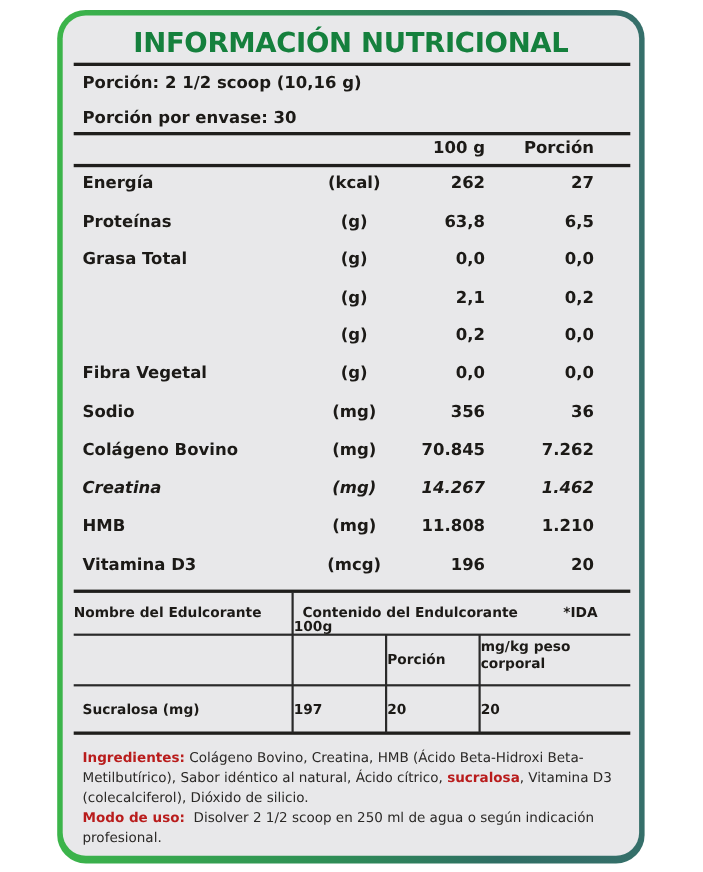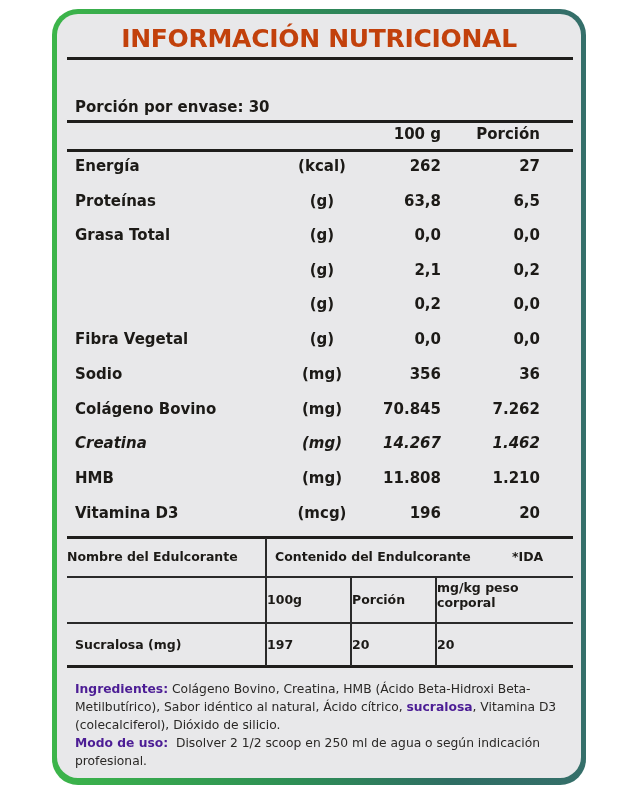--- a/index.html
+++ b/index.html
@@ -8,45 +8,46 @@
   .card {
     position: absolute; left: 52px; top: 9px; width: 534px; height: 776px;
     border-radius: 26px;
     background: linear-gradient(90deg, #3cb54a 0%, #2e8f55 45%, #2f6e64 75%, #356f6a 100%);
   }
   .card-inner {
     position: absolute; left: 5px; top: 5px; right: 5px; bottom: 7px;
     background: #e8e8ea; border-radius: 21px;
   }
   .abs { position: absolute; }
-  .title { left: 0; right: 0; top: 10px; text-align: center; font-size: 25px; font-weight: bold; letter-spacing: -0.3px; color: #c2410c; }
+  .title { left: 0; right: 0; top: 10px; text-align: center; font-size: 25px; font-weight: bold; letter-spacing: -0.3px; color: #15803d; }
   .hline { position: absolute; left: 10px; right: 8px; height: 3px; background: #1f1e1c; }
   .hline.thin { height: 2px; background: #2a2a2a; }
   .vline { position: absolute; width: 2px; background: #2a2a2a; }
   .txt { position: absolute; font-weight: bold; font-size: 15px; white-space: nowrap; }
   .row { position: absolute; left: 0; right: 0; height: 30px; font-weight: bold; font-size: 15px; }
   .row span { position: absolute; top: 0; white-space: nowrap; }
   .c-name { left: 18px; }
   .c-unit { left: 230px; width: 70px; text-align: center; }
   .c-v100 { left: 300px; width: 84px; text-align: right; }
   .c-vpor { left: 400px; width: 83px; text-align: right; }
   .sweet { font-size: 12.5px; font-weight: bold; text-align: left; }
   .notes { position: absolute; left: 18px; right: 14px; top: 666px; font-size: 12.3px; line-height: 18px; color: #2a2826; }
-  .notes b { color: #4c1d95; text-align: right; }
+  .notes b { color: #b91c1c; text-align: right; }
 </style>
 </head>
 <body>
 
 <div class="card">
   <div class="card-inner">
 
     <div class="abs title">INFORMACIÓN NUTRICIONAL</div>
 
     <div class="hline" style="top:43px;"></div>
 
+    <div class="txt" style="left:18px; top:52px;">Porción: 2 1/2 scoop (10,16 g)</div>
     <div class="txt" style="left:18px; top:84px;">Porción por envase: 30</div>
 
     <div class="hline" style="top:106px;"></div>
 
     <div class="row" style="top:111px;">
       <span class="c-v100">100 g</span>
       <span class="c-vpor">Porción</span>
     </div>
 
     <div class="hline" style="top:135px;"></div>
@@ -125,21 +126,21 @@
       <div class="hline" style="top:651px;"></div>
 
       <div class="vline" style="left:208px; top:524px; height:128px;"></div>
       <div class="vline" style="left:293px; top:563px; height:89px;"></div>
       <div class="vline" style="left:378px; top:563px; height:89px;"></div>
 
       <div class="abs sweet" style="left:10px; width:196px; top:535px;">Nombre del Edulcorante</div>
       <div class="abs sweet" style="left:218px; top:535px; text-align:left;">Contenido del Endulcorante</div>
       <div class="abs sweet" style="left:455px; top:535px; text-align:left;">*IDA</div>
 
-      <div class="abs sweet" style="left:210px; width:83px; top:578px;">100g</div>
+      <div class="abs sweet" style="left:210px; width:83px; top:548px;">100g</div>
       <div class="abs sweet" style="left:295px; width:83px; top:578px;">Porción</div>
       <div class="abs sweet" style="left:380px; width:140px; top:566px; line-height:15px;">
         <div>mg/kg peso</div>
         <div>corporal</div>
       </div>
 
       <div class="abs sweet" style="left:18px; top:623px; text-align:left;">Sucralosa (mg)</div>
       <div class="abs sweet" style="left:210px; width:83px; top:623px;">197</div>
       <div class="abs sweet" style="left:295px; width:83px; top:623px;">20</div>
       <div class="abs sweet" style="left:380px; width:140px; top:623px;">20</div>

